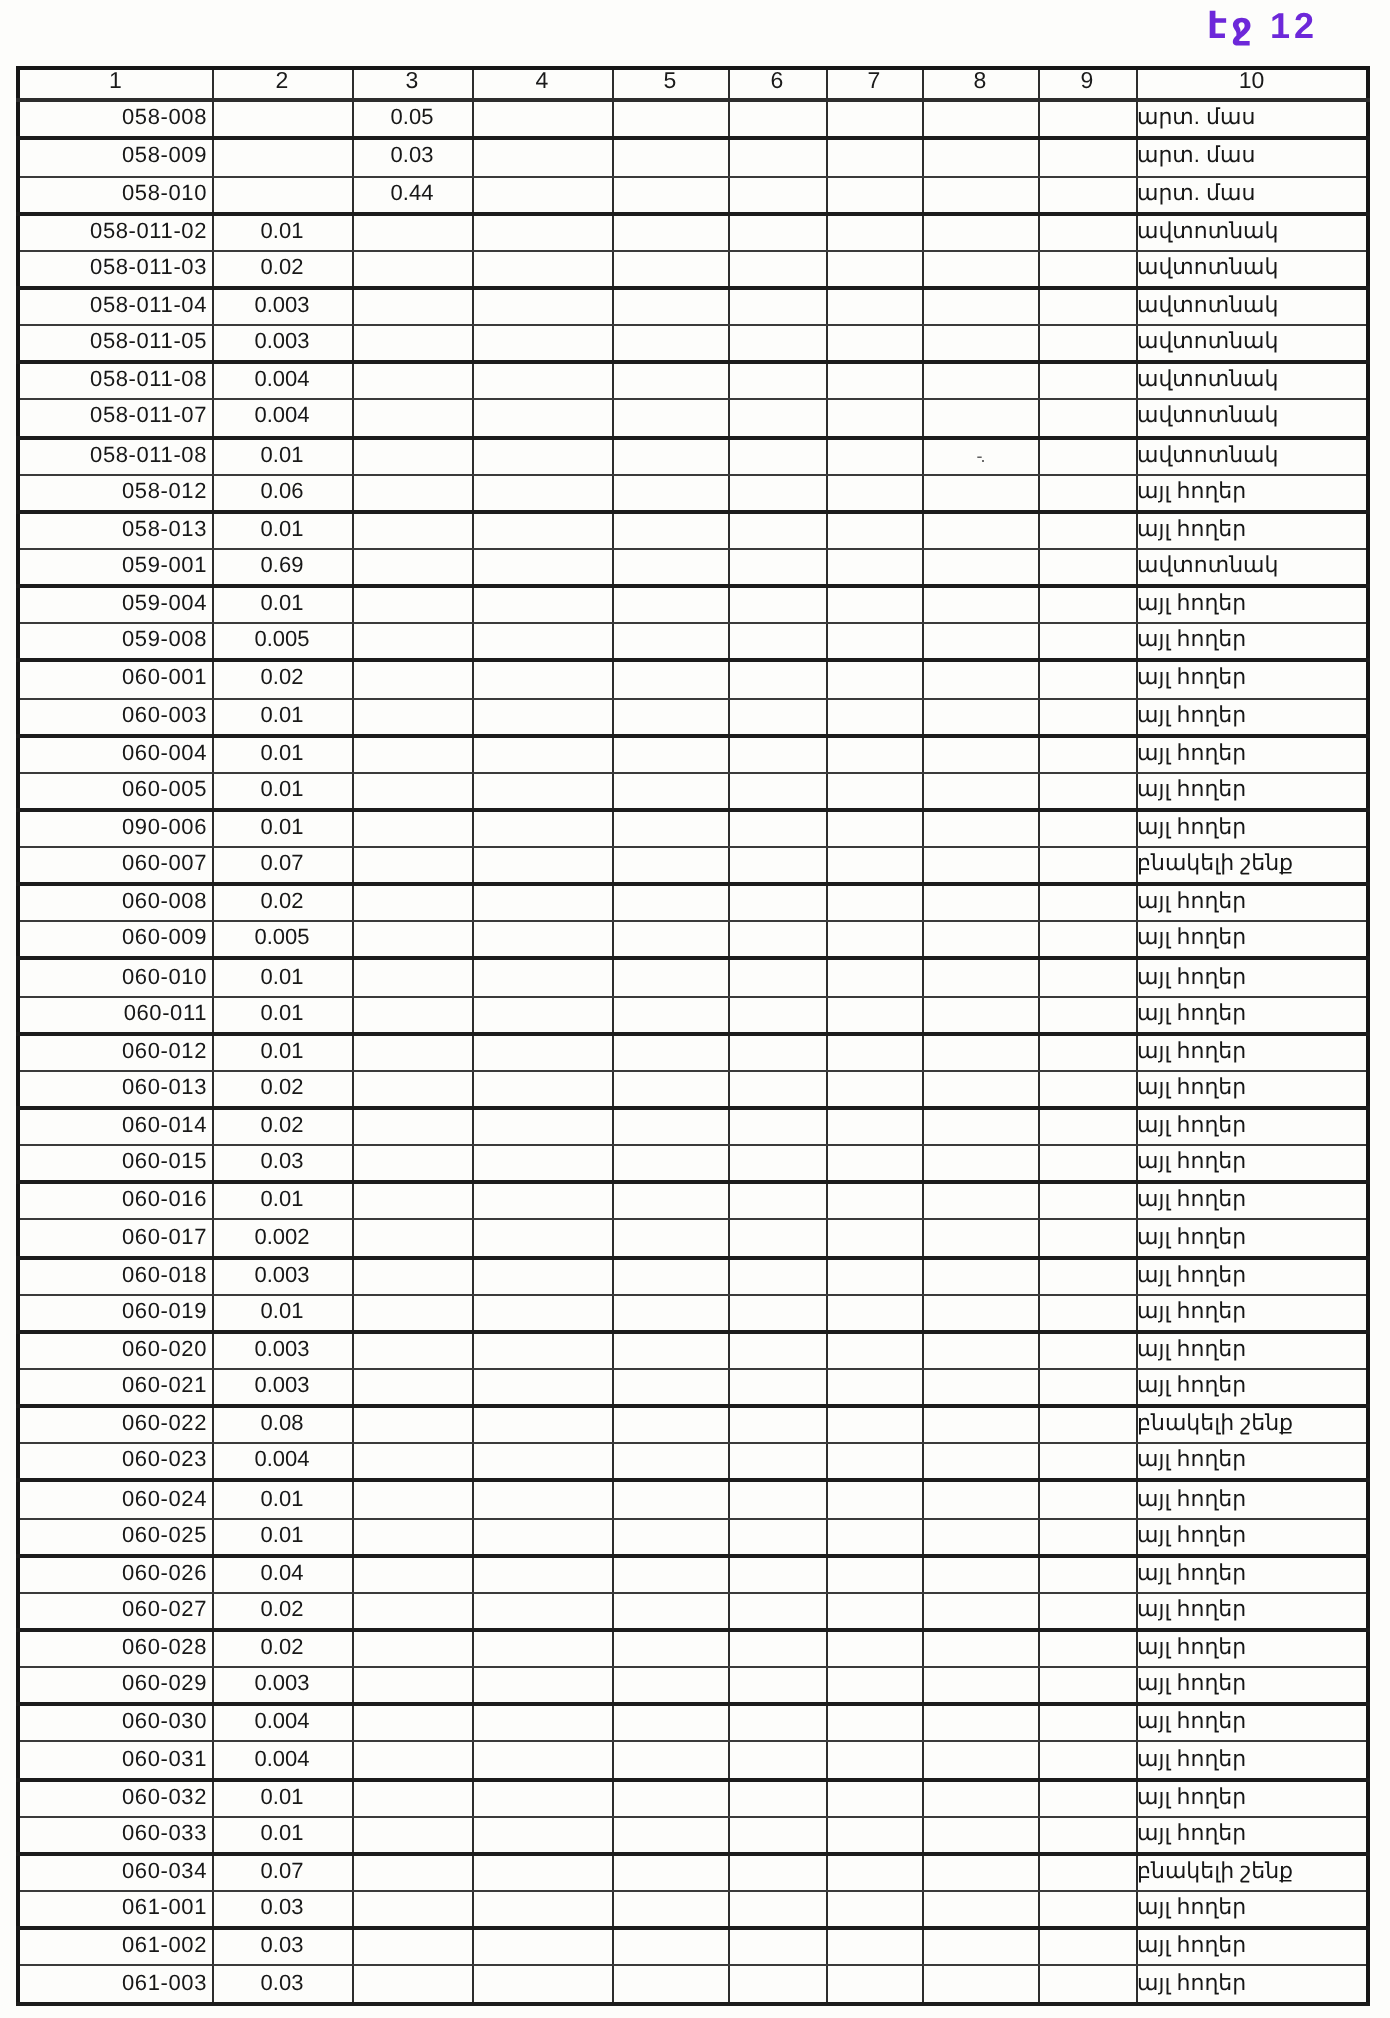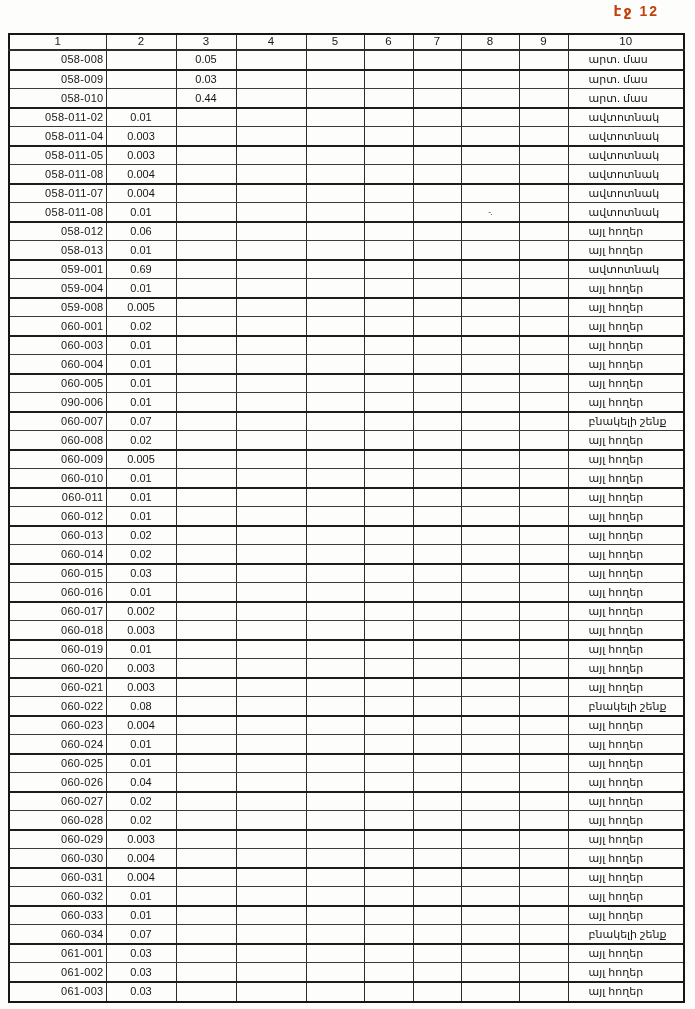--- a/index.html
+++ b/index.html
@@ -13,24 +13,24 @@
     height: 1009px;
     background: #fdfdfb;
     font-family: "Liberation Sans", "DejaVu Sans", sans-serif;
     color: #1a1a1a;
     overflow: hidden;
   }
   .page-number {
     position: absolute;
     top: 3px;
     right: 36px;
-    font-size: 14px;
+    font-size: 18px;
     font-weight: bold;
     letter-spacing: 2px;
-    color: #c2410c;
+    color: #6d28d9;
   }
   table.grid {
     position: absolute;
     left: 8px;
     top: 33px;
     width: 675px;
     height: 970px;
     border-collapse: collapse;
     table-layout: fixed;
     border: 2px solid #161616;
@@ -64,21 +64,21 @@
     text-align: center;
     color: #171717;
   }
   td.col-code {
     text-align: right;
     padding-left: 3px;
     letter-spacing: 0.3px;
   }
   td.col-label {
     text-align: left;
-    padding-left: 20px;
+    padding-left: 0;
   }
   
   tbody tr:nth-child(odd) td { border-bottom-width: 2px; border-bottom-color: #1c1c1c; }
   tbody tr:nth-child(even) td { border-bottom-width: 1px; border-bottom-color: #3a3a3a; }
   tbody tr:nth-child(3n) td { border-top-color: #151515; }
   td.col-noise { color: #555; font-size: 9px; letter-spacing: -1px; }
 </style>
 </head>
 <body>
 
@@ -155,20 +155,32 @@
           <td></td>
           <td></td>
           <td></td>
           <td></td>
           <td></td>
           <td></td>
           <td></td>
           <td class="col-label">ավտոտնակ</td>
         </tr>
         <tr>
+          <td class="col-code">058-011-03</td>
+          <td>0.02</td>
+          <td></td>
+          <td></td>
+          <td></td>
+          <td></td>
+          <td></td>
+          <td></td>
+          <td></td>
+          <td class="col-label">ավտոտնակ</td>
+        </tr>
+        <tr>
           <td class="col-code">058-011-04</td>
           <td>0.003</td>
           <td></td>
           <td></td>
           <td></td>
           <td></td>
           <td></td>
           <td></td>
           <td></td>
           <td class="col-label">ավտոտնակ</td>

